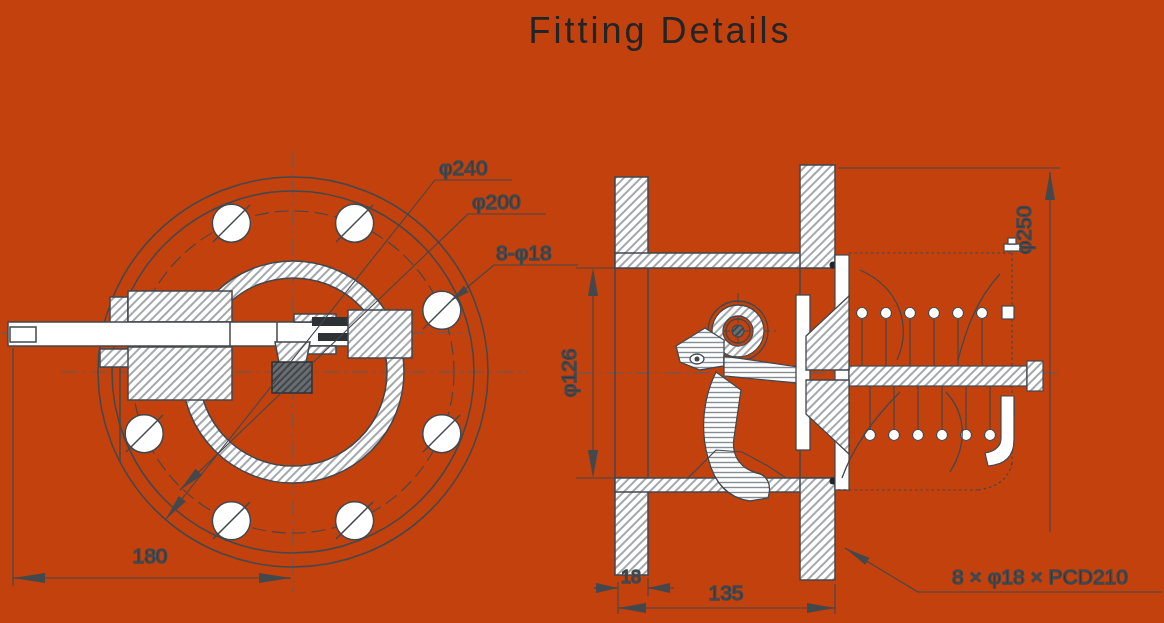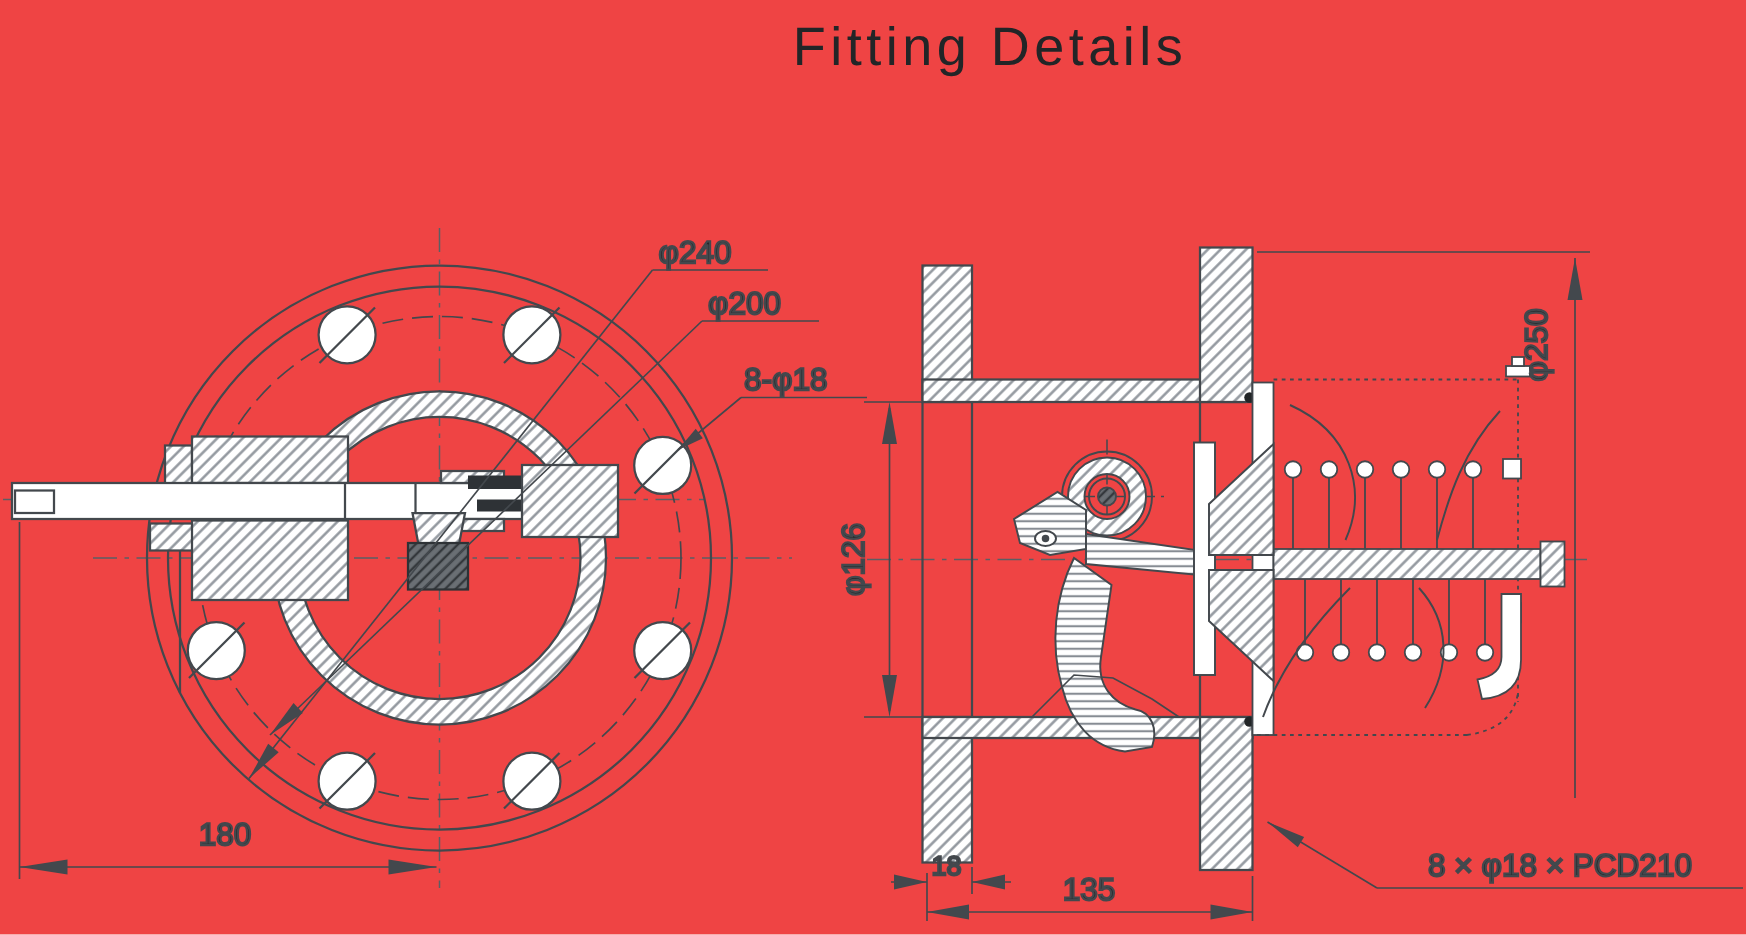--- a/index.html
+++ b/index.html
@@ -1,17 +1,17 @@
 <!DOCTYPE html>
 <html><head>
 <meta charset="utf-8">
 <style>
   html,body{margin:0;padding:0;background:#ffffff;}
   .canvas{
-    position:relative;width:1164px;height:623px;background:#ef4444;
+    position:relative;width:1164px;height:623px;background:#c2410c;
     font-family:"Liberation Sans", sans-serif;overflow:hidden;
   }
   svg{display:block;}
   text{fill:#222527;}
   .dim-text{font-size:21px;}
   .title-text{font-size:36px;letter-spacing:3px;}
 </style>
 </head>
 <body>
 

